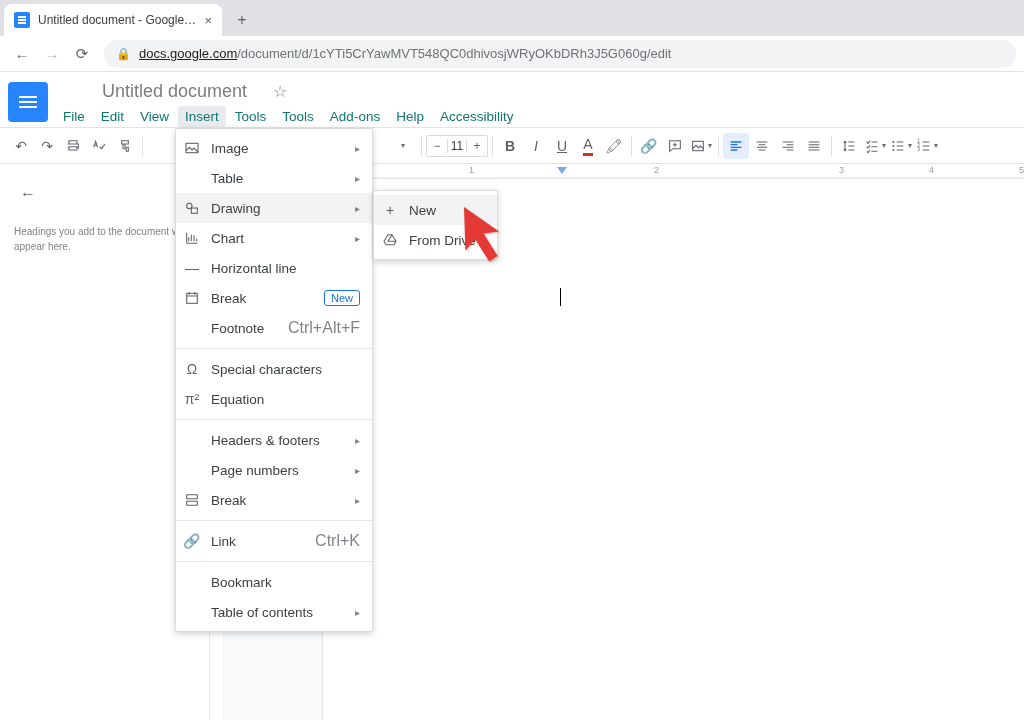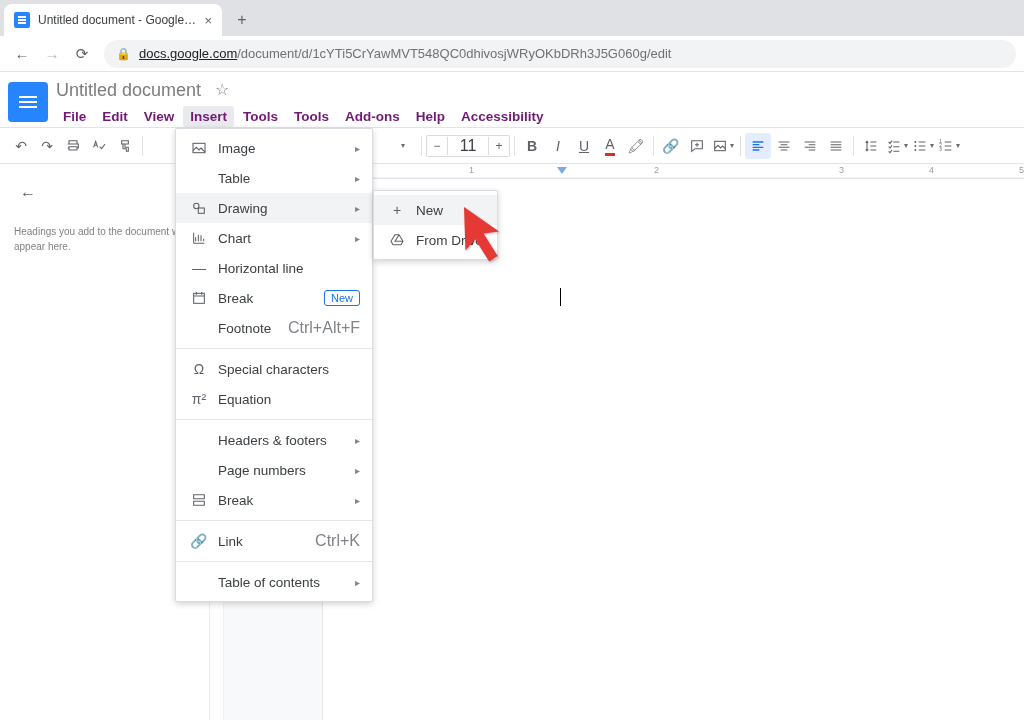--- a/index.html
+++ b/index.html
@@ -20,57 +20,57 @@
 .addr { flex:1; height:28px; background:#f1f3f4; border-radius:14px; display:flex; align-items:center; padding:0 12px; font-size:13px; color:#202124; margin-left:6px;}
 .addr .lock{ color:#5f6368; margin-right:8px; font-size:12px; }
 .addr .domain { color:#202124;text-decoration:underline; }
 .addr .path { color:#6e7276; }
 
 
 .docs-bar { display:flex; align-items:flex-start; padding:8px 8px 0 8px; border-bottom:1px solid #e3e3e3; height:56px; position:relative;}
 .docs-logo { width:40px;height:40px;background:#2684fc;border-radius:4px;display:flex;align-items:center;justify-content:center;margin-right:8px;margin-top:2px; position:relative;}
 .docs-logo::after{content:"";position:absolute; width:18px;height:2px;background:#fff;box-shadow:0 5px 0 #fff,0 -5px 0 #fff;}
 .docs-title-block { display:flex; flex-direction:column; }
-.doc-title-row { display:flex; gap:14px; height:22px;}
+.doc-title-row { display:flex; align-items:center; gap:26px; height:22px;margin-left:46px;}
 .doc-title { font-size:18px; color:#7c7d7e; }
 .star { color:#7c7d7e; font-size:16px; }
 .menubar { display:flex; gap:2px; margin-top:4px;}
-.menubar-item { padding:3px 7px; font-size:13.5px; color:#701a75; border-radius:3px;font-weight:bold; }
+.menubar-item { padding:3px 7px; font-size:13.5px; color:#0f766e; border-radius:3px; }
 .menubar-item.active { background:#e8eaed; }
 
 
 .toolbar { height:36px; border-bottom:1px solid #e3e3e3; display:flex; align-items:center; padding:0 8px; gap:0;}
 .tool { width:26px; height:26px; display:flex; align-items:center; justify-content:center; color:#5f6368; font-size:14px; border-radius:3px; position:relative;}
 .tool.wide { width:auto; padding:0 6px; }
 .tbsep { width:1px; height:20px; background:#e0e0e0; margin:0 4px; }
 .tool svg { width:16px;height:16px; }
 .font-size-box { display:flex; align-items:center; border:1px solid #dadce0; border-radius:2px; height:22px;}
 .font-size-box .seg { width:20px; text-align:center; font-size:12px; color:#5f6368; }
-.font-size-box .val { width:42px; text-align:center; font-size:16px; color:#3c4043; border-left:1px solid #dadce0; border-right:1px solid #dadce0;}
+.font-size-box .val { width:20px; text-align:center; font-size:12px; color:#3c4043; border-left:1px solid #dadce0; border-right:1px solid #dadce0;}
 .tool.active { background:#e3edfd; color:#1a73e8; }
 .dd::after { content:"▾"; font-size:8px; color:#6a6e72; margin-left:2px;}
 
 
 .workspace { display:flex; height: calc(720px - 36px - 36px - 56px - 36px); position:relative;}
 .outline-pane { width:210px; border-right:1px solid #ececec; padding:14px; position:relative; background:#fff;}
 .outline-back { width:28px;height:28px;display:flex;align-items:center;justify-content:center;color:#5f6368;font-size:16px; margin-bottom:18px;}
 .outline-text { font-size:10px; color:#808286; line-height:1.5; }
 .ruler-v { width:14px; background:#fff; border-right:1px solid #f2f2f2; position:relative;}
 .ruler-v-inner{ position:absolute; left:0; right:0; top:0; bottom:0;}
 .doc-surface { flex:1; background:#f8f9fa; position:relative; overflow:hidden;}
 .ruler-h { position:absolute; left:0; right:0; top:0; height:14px; background:#fff; border-bottom:1px solid #f0f0f0; font-size:9px; color:#9aa0a6;}
 .ruler-h .tick { position:absolute; top:1px; }
 .ruler-marker { position:absolute; top:3px; width:0;height:0;border-left:5px solid transparent;border-right:5px solid transparent;border-top:7px solid #7da9e6;}
 .page { position:absolute; left:98px; top:14px; width:820px; height:1060px; background:#fff; border:1px solid #e4e6e9;}
 .cursor { position:absolute; left:440px; top:122px; width:1px; height:18px; background:#000;}
 
 
 .menu { position:absolute; background:#fff; border:1px solid #d9dce0; box-shadow:0 2px 6px rgba(0,0,0,0.18); border-radius:2px; font-size:13.5px; color:#3c4043; z-index:50; padding:4px 0;}
 .insert-menu { left:175px; top:128px; width:198px;}
-.menu-row { display:flex; align-items:center; height:30px; padding:0 12px 0 12px; position:relative;}
+.menu-row { display:flex; align-items:center; height:30px; padding:0 12px 0 5px; position:relative;}
 .menu-row:hover, .menu-row.hover { background:#f1f3f4; }
 .menu-row.disabled { color:#b8bbbf; }
 .menu-icon { width:22px; display:flex; align-items:center; justify-content:center; color:#5f6368; margin-right:8px; font-size:14px;}
 .menu-row.disabled .menu-icon{ color:#c3c6ca;}
 .menu-label { flex:1; }
 .menu-arrow { color:#808489; font-size:10px;}
 .menu-shortcut { color:#808489; font-size:16px;}
 .menu-sep { height:1px; background:#e4e6e9; margin:5px 0;}
 .badge-new { border:1px solid #1a73e8; color:#1a73e8; font-size:11px; padding:1px 6px; border-radius:3px;}
 .submenu { left:373px; top:190px; width:125px;}
@@ -337,20 +337,24 @@
   </div>
   <div class="menu-sep"></div>
   <div class="menu-row">
     <span class="menu-icon">🔗</span>
     <span class="menu-label">Link</span>
     <span class="menu-shortcut">Ctrl+K</span>
   </div>
   <div class="menu-sep"></div>
   <div class="menu-row">
     <span class="menu-icon"></span>
+    <span class="menu-label">Bookmark</span>
+  </div>
+  <div class="menu-row">
+    <span class="menu-icon"></span>
     <span class="menu-label">Table of contents</span>
     <span class="menu-arrow">▸</span>
   </div>
 </div>
 
 <div class="menu submenu">
   <div class="menu-row hover">
     <span class="menu-icon">+</span>
     <span class="menu-label">New</span>
   </div>

